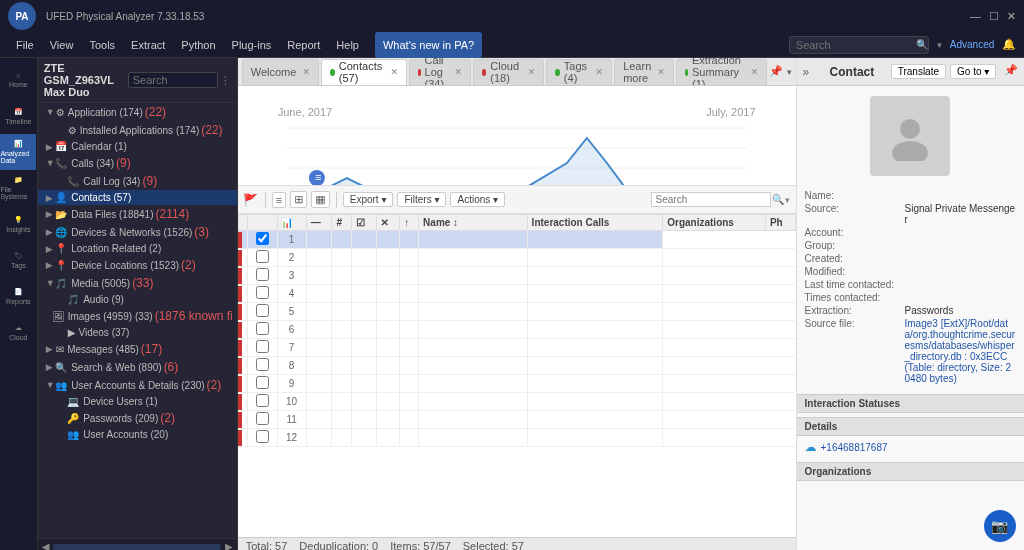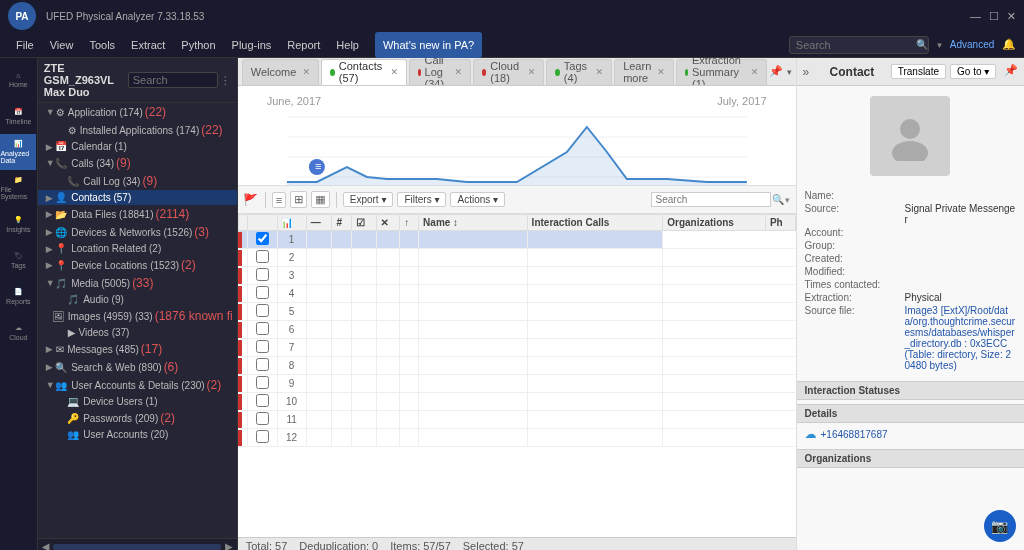--- a/index.html
+++ b/index.html
@@ -59,21 +59,21 @@
     .tabs .actions-right { margin-left: auto; display: flex; align-items: center; gap: 4px; color: #666; }
 
     
     .toolbar { display: flex; align-items: center; background: #f5f5f5; border-bottom: 1px solid #ddd; padding: 2px 6px; height: 28px; gap: 4px; }
     .toolbar-btn { padding: 1px 6px; border: 1px solid #ccc; background: white; cursor: pointer; border-radius: 2px; font-size: 10px; color: #444; display: flex; align-items: center; gap: 2px; }
     .toolbar-sep { width: 1px; height: 16px; background: #ccc; margin: 0 2px; }
     .toolbar-search { display: flex; align-items: center; margin-left: auto; }
     .toolbar-search input { width: 120px; border: 1px solid #ccc; padding: 1px 4px; font-size: 10px; }
 
     
-    .timeline-area { background: white; border-bottom: 1px solid #ddd; padding: 9px; height: 100px; position: relative; overflow: hidden; }
+    .timeline-area { background: white; border-bottom: 1px solid #ddd; padding: 20px; height: 100px; position: relative; overflow: hidden; }
     .timeline-labels { display: flex; justify-content: space-between; color: #999; font-size: 9px; padding: 0 20px; }
     .timeline-chart { height: 80px; position: relative; }
 
     
     .table-container { flex: 1; overflow: auto; background: white; }
     .table-container::-webkit-scrollbar { width: 6px; height: 6px; }
     .table-container::-webkit-scrollbar-thumb { background: #bbb; }
 
     table { width: 100%; border-collapse: collapse; }
     thead th { background: #f0f0f0; border: 1px solid #ddd; padding: 2px 4px; text-align: left; font-size: 10px; color: #444; position: sticky; top: 0; white-space: nowrap; cursor: pointer; }
@@ -663,26 +663,30 @@
         </div>
         <div class="field-row">
           <span class="field-label">Created:</span>
           <span class="field-value" style="word-break: break-all;"></span>
         </div>
         <div class="field-row">
           <span class="field-label">Modified:</span>
           <span class="field-value" style="word-break: break-all;"></span>
         </div>
         <div class="field-row">
+          <span class="field-label">Last time contacted:</span>
+          <span class="field-value" style="word-break: break-all;"></span>
+        </div>
+        <div class="field-row">
           <span class="field-label">Times contacted:</span>
           <span class="field-value" style="word-break: break-all;"></span>
         </div>
         <div class="field-row">
           <span class="field-label">Extraction:</span>
-          <span class="field-value" style="word-break: break-all;">Physical</span>
+          <span class="field-value" style="word-break: break-all;">Passwords</span>
         </div>
         <div class="field-row">
           <span class="field-label">Source file:</span>
           <span class="field-value link" style="word-break: break-all;">Image3 [ExtX]/Root/data/org.thoughtcrime.securesms/databases/whisper_directory.db : 0x3ECC (Table: directory, Size: 20480 bytes)</span>
         </div>
       </div>
 
     <div class="section-header">Interaction Statuses</div>
 
     <div class="section-header">Details</div>

